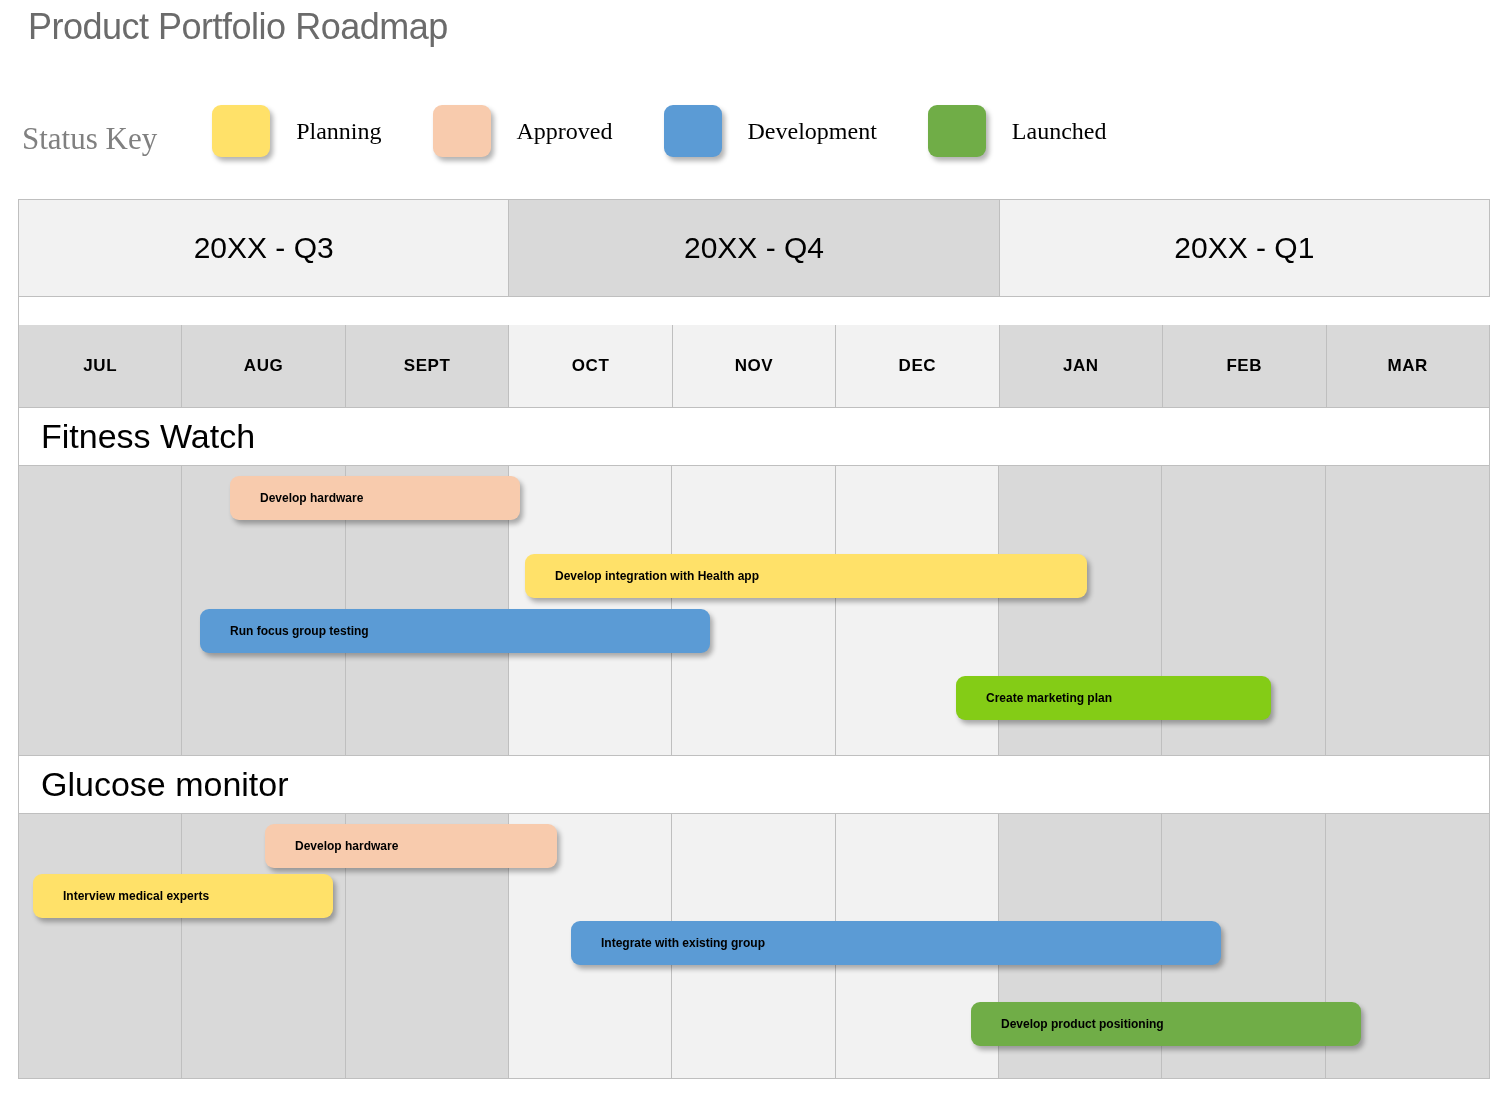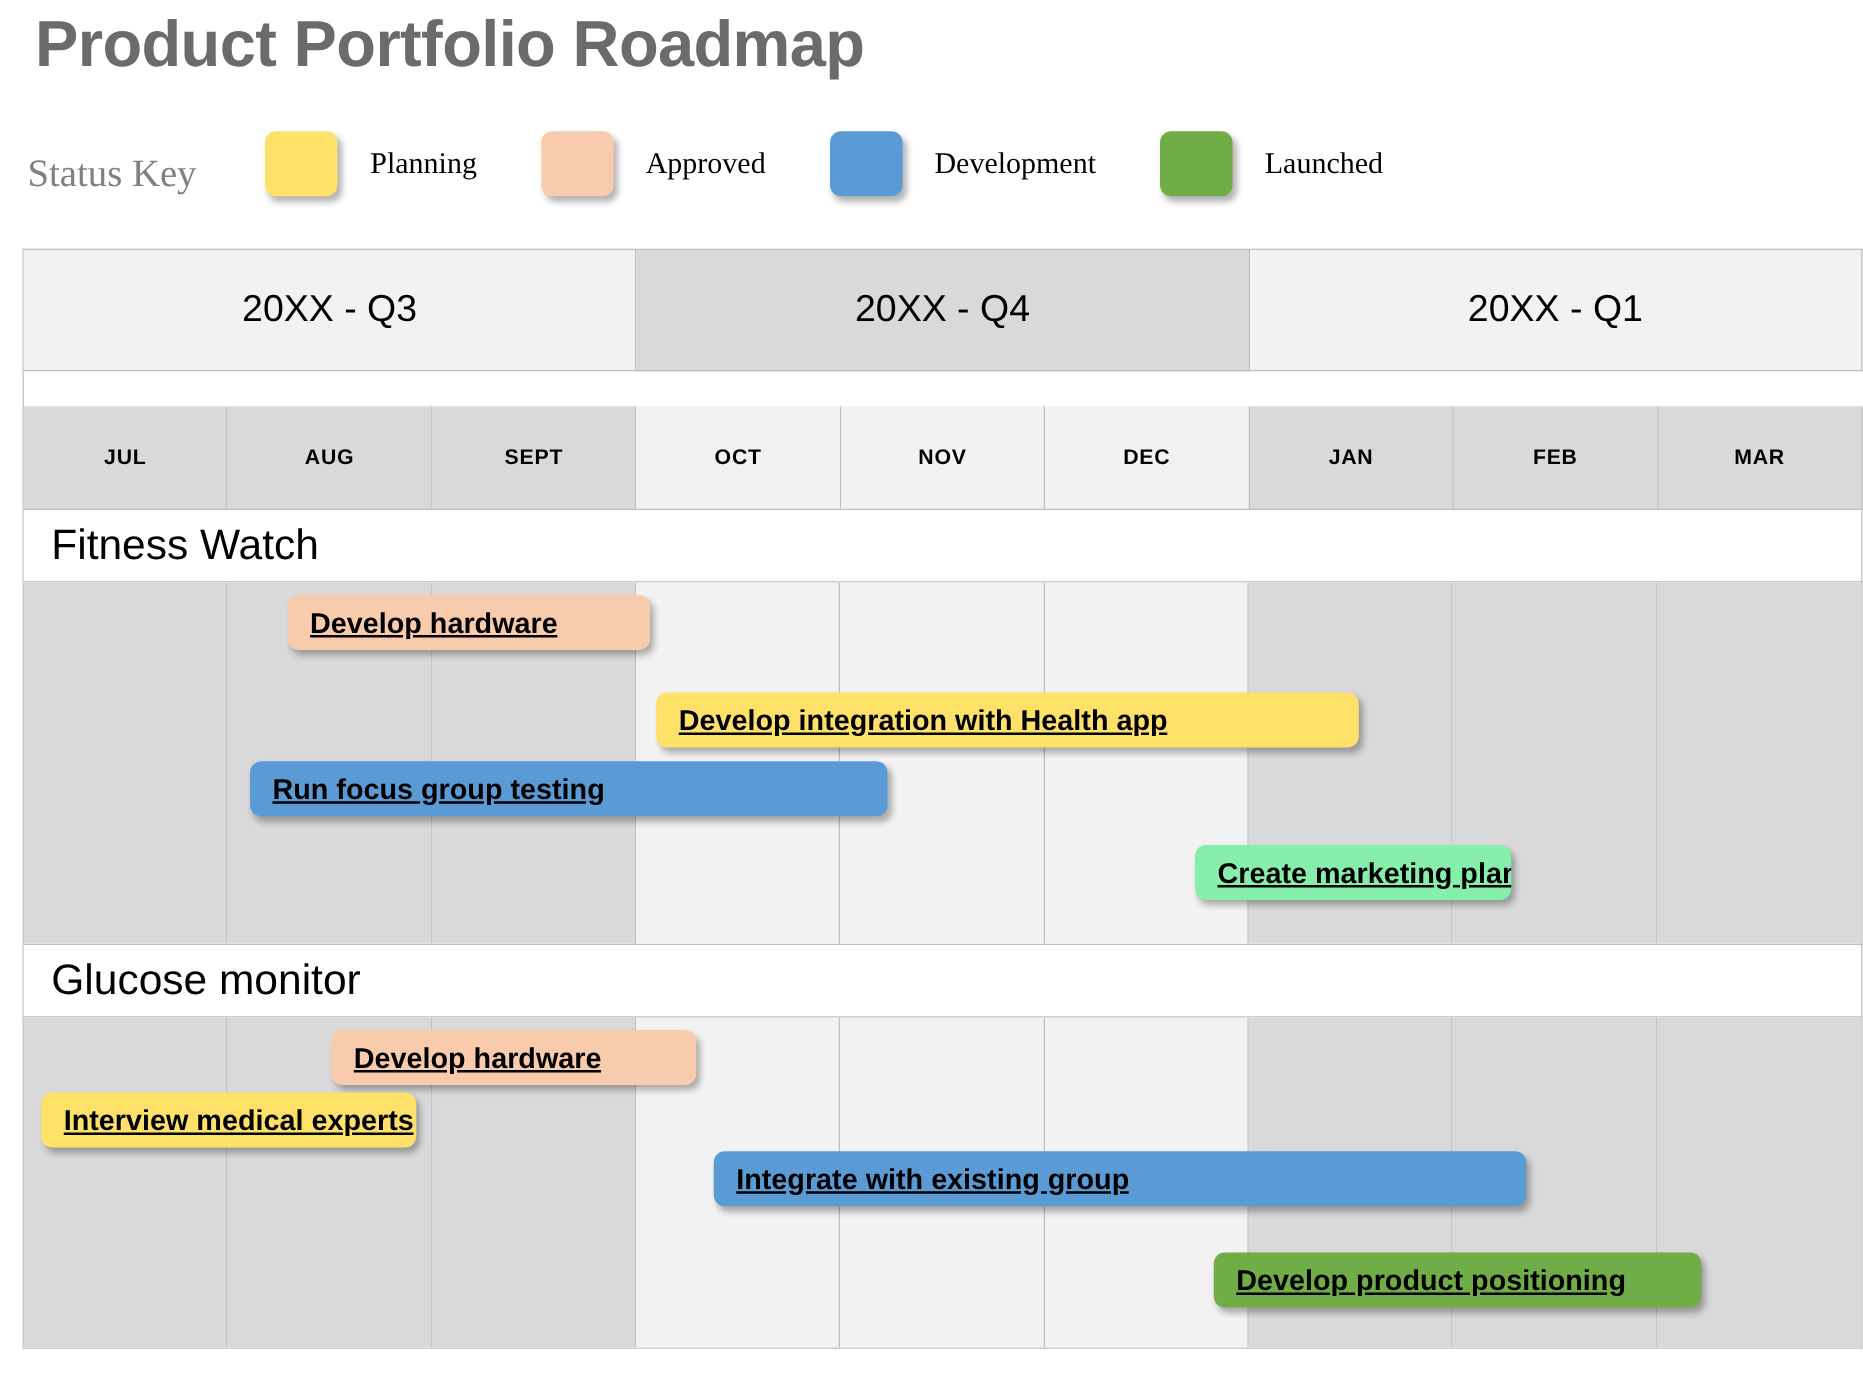--- a/index.html
+++ b/index.html
@@ -19,22 +19,22 @@
     position: relative;
     width: 1490px;
     height: 1100px;
   }
 
   
   .page-title {
     position: absolute;
     left: 28px;
     top: 6px;
-    font-size: 52px;
-    font-weight: bold;
+    font-size: 36px;
+    font-weight: normal;
     color: #6b6b6b;
     letter-spacing: -0.5px;
     white-space: nowrap;
   }
 
   
   .legend {
     position: absolute;
     left: 22px;
     top: 95px;
@@ -162,27 +162,26 @@
   .bar {
     position: absolute;
     height: 44px;
     border-radius: 9px;
     box-shadow: 3px 4px 5px rgba(0,0,0,0.30);
     display: flex;
     align-items: center;
     box-sizing: border-box;
   }
   .bar-label {
-    font-size: 23px;
+    font-size: 12px;
     font-weight: bold;
     color: #000000;
-    padding-left: 18px;
+    padding-left: 30px;
     white-space: nowrap;
     overflow: hidden;
-    text-decoration: underline;
   }
 </style>
 </head>
 <body>
 
 <div class="page">
 
   <div class="page-title">Product Portfolio Roadmap</div>
 
   <div class="legend">
@@ -243,21 +242,21 @@
       <div class="bars">
         <div class="bar" style="left:211px;width:290px;top:10px;background:#f8cbad">
           <span class="bar-label">Develop hardware</span>
         </div>
         <div class="bar" style="left:506px;width:562px;top:88px;background:#ffe169">
           <span class="bar-label">Develop integration with Health app</span>
         </div>
         <div class="bar" style="left:181px;width:510px;top:143px;background:#5b9bd5">
           <span class="bar-label">Run focus group testing</span>
         </div>
-        <div class="bar" style="left:937px;width:253px;top:210px;background:#86efac">
+        <div class="bar" style="left:937px;width:315px;top:210px;background:#84cc16">
           <span class="bar-label">Create marketing plan</span>
         </div>
       </div>
     </div>
 
     <div class="section-row">
       <div class="section-name">Glucose monitor</div>
     </div>
     <div class="band" style="height:265px">
       <div class="band-cols">

